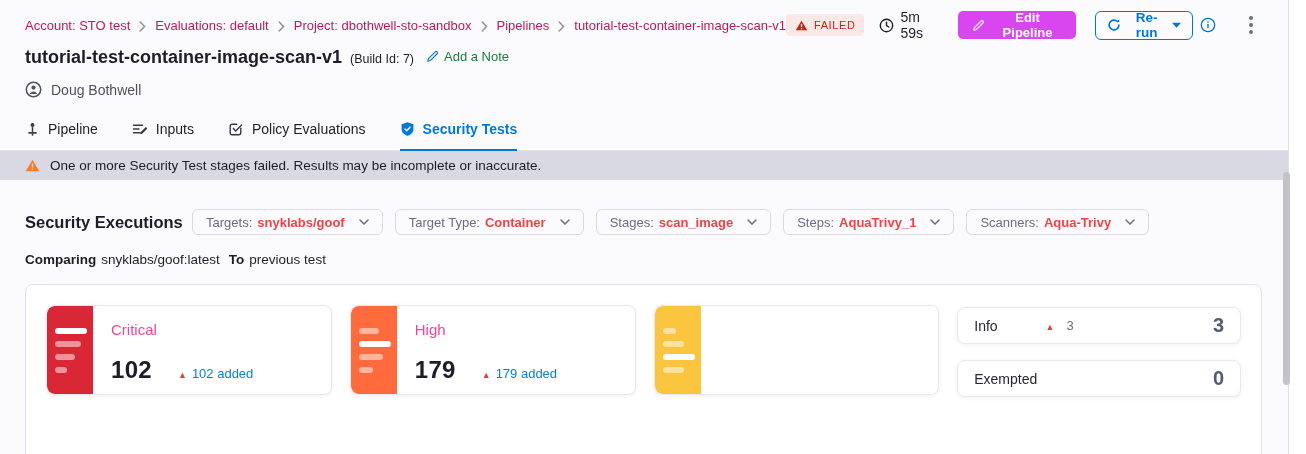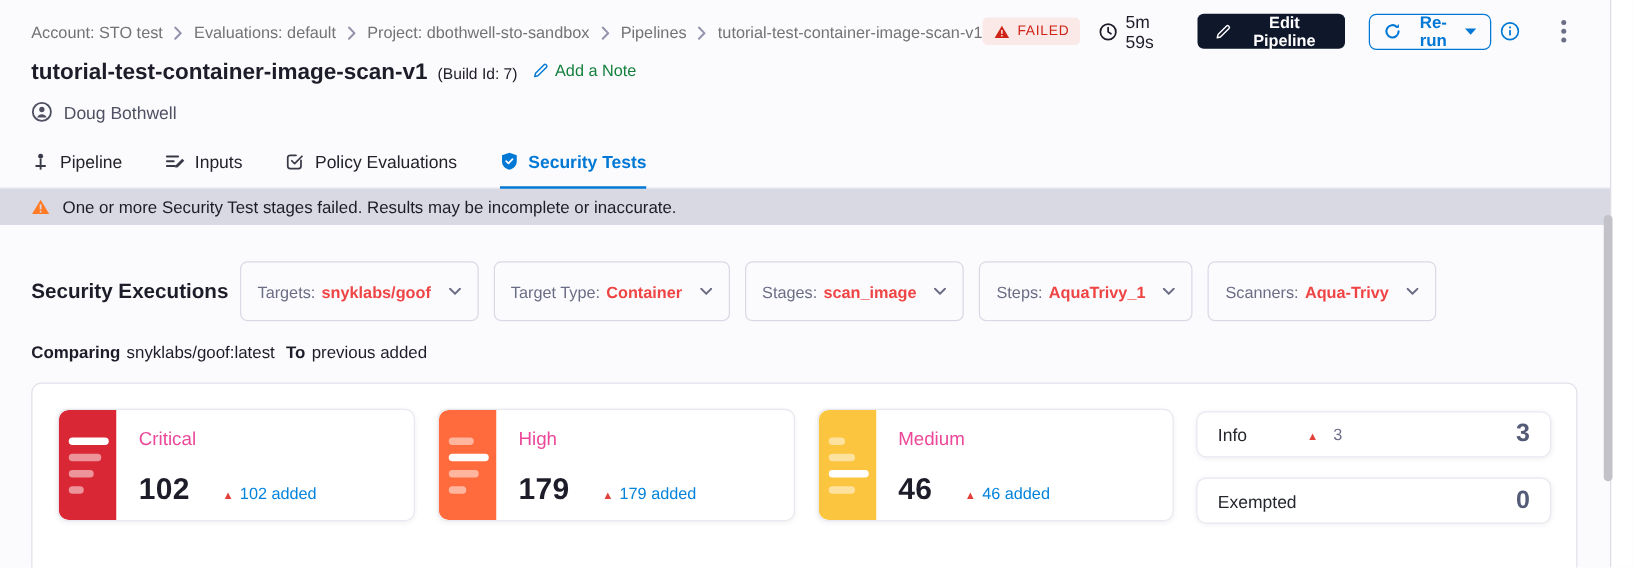--- a/index.html
+++ b/index.html
@@ -3,26 +3,26 @@
 <meta charset="utf-8">
 <style>
   * { box-sizing: border-box; margin: 0; padding: 0; }
   html,body { width:1306px; height:454px; overflow:hidden; }
   body { font-family:"Liberation Sans", sans-serif; background:#ffffff; position:relative; }
   .content { position:absolute; left:0; top:0; width:1289px; height:454px; background:#FBFBFE; border-right:1px solid #DDDEE6; }
 
   
   .topbar { display:flex; align-items:center; height:40px; padding:10px 32px 0 25px; }
   .crumbs { display:flex; align-items:center; gap:9px; font-size:13px; white-space:nowrap; }
-  .crumb { color:#737373; text-decoration:none; cursor:pointer; }
+  .crumb { color:#be185d; text-decoration:none; cursor:pointer; }
   .crumb-sep { width:7px; height:11px; display:inline-block; }
   .top-right { margin-left:auto; display:flex; align-items:center; }
   .failed-badge { background:#FBE9E7; color:#CF2318; font-weight:normal; font-size:11px; letter-spacing:.6px; padding:5px 9px; border-radius:4px; display:flex; align-items:center; gap:6px; }
   .duration { display:flex; align-items:center; gap:6px; color:#1D1D29; font-size:14px; margin-left:15px; }
-  .btn-edit { margin-left:17px; background:#0f172a; color:#fff; font-size:13px; font-weight:bold; border:none; border-radius:5px; height:28px; padding:0 14px; display:flex; align-items:center; gap:8px; cursor:pointer; font-family:inherit; }
+  .btn-edit { margin-left:17px; background:#d946ef; color:#fff; font-size:13px; font-weight:bold; border:none; border-radius:5px; height:28px; padding:0 14px; display:flex; align-items:center; gap:8px; cursor:pointer; font-family:inherit; }
   .btn-rerun { margin-left:19px; background:transparent; color:#0278D5; font-size:13.5px; font-weight:bold; border:1.5px solid #0278D5; border-radius:6px; height:29px; padding:0 11px; display:flex; align-items:center; gap:7px; cursor:pointer; font-family:inherit; }
   .icon-info { margin-left:7px; color:#0278D5; display:flex; cursor:pointer; }
   .kebab { margin-left:30px; display:flex; flex-direction:column; gap:3px; cursor:pointer; padding:3px; }
   .kebab i { width:4px; height:4px; border-radius:50%; background:#6B6D85; }
 
   
   .title-row { display:flex; align-items:baseline; padding-left:25px; margin-top:7px; }
   .pipeline-name { font-size:18px; font-weight:bold; color:#1D1D29; }
   .build-id { font-size:12.5px; color:#1D1D29; margin-left:8px; }
   .add-note { font-size:13px; color:#15803d; margin-left:12px; display:flex; align-items:center; gap:5px; cursor:pointer; }
@@ -36,21 +36,21 @@
   .tab.active .ticon { color:#0278D5; }
   .tab.active::after { content:""; position:absolute; left:0; right:0; bottom:-1px; height:2px; background:#0278D5; }
 
   
   .banner { height:29px; background:#D9D9E3; display:flex; align-items:center; gap:10px; padding-left:25px; font-size:13.5px; color:#1D1D29; }
 
   
   .exec-row { display:flex; align-items:center; margin:29px 0 0 25px; }
   .exec-heading { font-size:16.5px; font-weight:bold; color:#1D1D29; width:167px; }
   .pills { display:flex; gap:12px; }
-  .pill { display:flex; align-items:center; gap:5px; height:48px; padding:0 13px; border:1px solid #D9DAE6; border-radius:6px; background:#FBFBFE; font-size:13px; color:#6B6D85; cursor:pointer; white-space:nowrap; }
+  .pill { display:flex; align-items:center; gap:5px; height:26px; padding:0 13px; border:1px solid #D9DAE6; border-radius:6px; background:#FBFBFE; font-size:13px; color:#6B6D85; cursor:pointer; white-space:nowrap; }
   .pill b { color:#ef4444; }
   .pill .chev { margin-left:9px; display:flex; }
   .comparing { margin:17px 0 0 25px; font-size:13.5px; color:#1D1D29; }
   .comparing b { font-weight:bold; }
   .comparing .sp { margin-left:5px; }
 
   
   .big-card { margin:17px 0 0 25px; width:1237px; height:190px; background:#fff; border:1px solid #E0E1EA; border-radius:8px; padding:20px; display:flex; gap:18px; }
   .sev-card { flex:1; height:90px; background:#fff; border:1px solid #E8E9F0; border-radius:8px; box-shadow:0 1px 4px rgba(40,41,61,.07); display:flex; overflow:hidden; }
   .strip { width:46px; flex:none; border-radius:8px 0 0 8px; display:flex; flex-direction:column; justify-content:center; gap:7px; padding-left:8px; }
@@ -282,21 +282,21 @@
         <span class="chev">
             <svg width="10" height="6" viewBox="0 0 10 6">
               <path d="M1 1l4 4 4-4" fill="none" stroke="#6B6D85" stroke-width="1.5" stroke-linecap="round"></path>
             </svg>
           </span>
       </div>
     </div>
   </div>
 
   <div class="comparing">
-    <b>Comparing</b><span class="sp">snyklabs/goof:latest</span><b class="sp" style="margin-left:9px">To</b><span class="sp">previous added</span>
+    <b>Comparing</b><span class="sp">snyklabs/goof:latest</span><b class="sp" style="margin-left:9px">To</b><span class="sp">previous test</span>
   </div>
 
   <div class="big-card">
 
     <div class="sev-card sev-critical">
       <div class="strip">
           <i class="bar on"></i>
           <i class="bar"></i>
           <i class="bar"></i>
           <i class="bar"></i>
@@ -332,30 +332,20 @@
       </div>
     </div>
 
     <div class="sev-card sev-medium">
       <div class="strip">
           <i class="bar"></i>
           <i class="bar"></i>
           <i class="bar on"></i>
           <i class="bar"></i>
         </div>
-      <div class="sev-body">
-        <div class="sev-label">Medium</div>
-        <div class="sev-row">
-          <span class="sev-count">46</span>
-          <span class="sev-delta">
-              <span class="tri"></span>
-              <span>46 added</span>
-            </span>
-        </div>
-      </div>
     </div>
 
 
     <div class="sum-col">
       <div class="sum-card">
         <span class="sum-label">Info</span>
         <span class="sum-delta">
             <span class="tri"></span>
             <span>3</span>
           </span>

